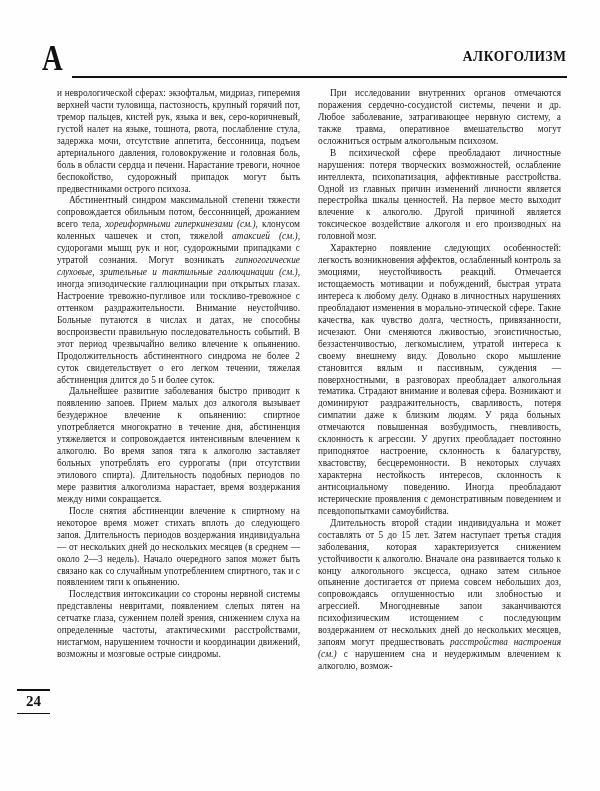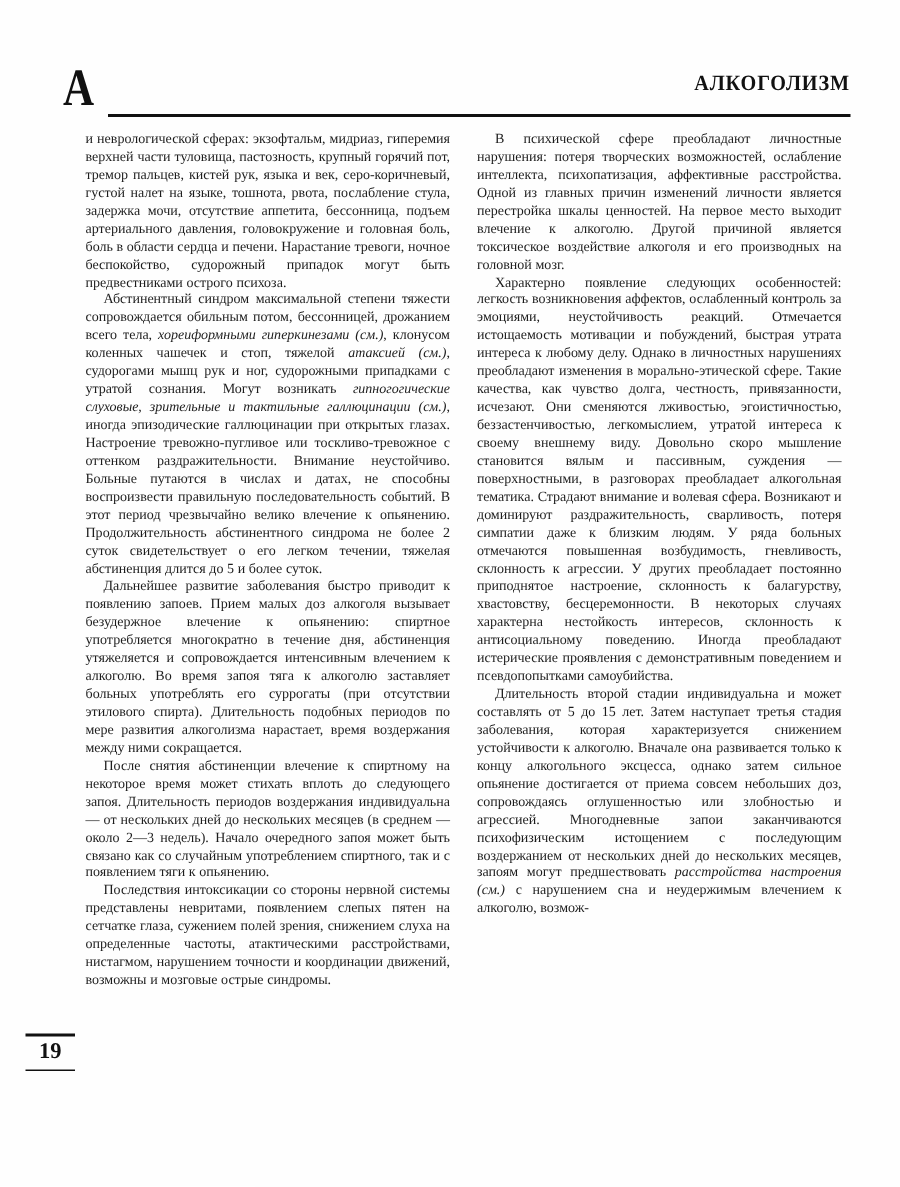--- a/index.html
+++ b/index.html
@@ -125,32 +125,33 @@
 <div class="page">
 
   <div class="runhead">
     <div class="runhead-letter">А</div>
     <div class="runhead-title">АЛКОГОЛИЗМ</div>
     <div class="runhead-rule"></div>
   </div>
 
   <div class="folio">
     <div class="folio-rule"></div>
-    <div class="folio-num">19</div>
+    <div class="folio-num">24</div>
     <div class="folio-rule"></div>
   </div>
 
   <div class="columns">
     <div class="col" id="col-left">
         <p class="noindent"><span>и неврологической сферах: экзофтальм, мидриаз, гиперемия верхней части туловища, пастозность, крупный горячий пот, тремор пальцев, кистей рук, языка и век, серо-коричневый, густой налет на языке, тошнота, рвота, послабление стула, задержка мочи, отсутствие аппетита, бессонница, подъем артериального давления, головокружение и головная боль, боль в области сердца и печени. Нарастание тревоги, ночное беспокойство, судорожный припадок могут быть предвестниками острого психоза.</span></p>
         <p><span>Абстинентный синдром максимальной степени тяжести сопровождается обильным потом, бессонницей, дрожанием всего тела, </span><i>хореиформными гиперкинезами (см.)</i><span>, клонусом коленных чашечек и стоп, тяжелой </span><i>атаксией (см.)</i><span>, судорогами мышц рук и ног, судорожными припадками с утратой сознания. Могут возникать </span><i>гипногогические слуховые, зрительные и тактильные галлюцинации (см.)</i><span>, иногда эпизодические галлюцинации при открытых глазах. Настроение тревожно-пугливое или тоскливо-тревожное с оттенком раздражительности. Внимание неустойчиво. Больные путаются в числах и датах, не способны воспроизвести правильную последовательность событий. В этот период чрезвычайно велико влечение к опьянению. Продолжительность абстинентного синдрома не более 2 суток свидетельствует о его легком течении, тяжелая абстиненция длится до 5 и более суток.</span></p>
         <p><span>Дальнейшее развитие заболевания быстро приводит к появлению запоев. Прием малых доз алкоголя вызывает безудержное влечение к опьянению: спиртное употребляется многократно в течение дня, абстиненция утяжеляется и сопровождается интенсивным влечением к алкоголю. Во время запоя тяга к алкоголю заставляет больных употреблять его суррогаты (при отсутствии этилового спирта). Длительность подобных периодов по мере развития алкоголизма нарастает, время воздержания между ними сокращается.</span></p>
         <p><span>После снятия абстиненции влечение к спиртному на некоторое время может стихать вплоть до следующего запоя. Длительность периодов воздержания индивидуальна — от нескольких дней до нескольких месяцев (в среднем — около 2—3 недель). Начало очередного запоя может быть связано как со случайным употреблением спиртного, так и с появлением тяги к опьянению.</span></p>
         <p><span>Последствия интоксикации со стороны нервной системы представлены невритами, появлением слепых пятен на сетчатке глаза, сужением полей зрения, снижением слуха на определенные частоты, атактическими расстройствами, нистагмом, нарушением точности и координации движений, возможны и мозговые острые синдромы.</span></p>
       </div>
     <div class="col" id="col-right">
+        <p><span>При исследовании внутренних органов отмечаются поражения сердечно-сосудистой системы, печени и др. Любое заболевание, затрагивающее нервную систему, а также травма, оперативное вмешательство могут осложниться острым алкогольным психозом.</span></p>
         <p><span>В психической сфере преобладают личностные нарушения: потеря творческих возможностей, ослабление интеллекта, психопатизация, аффективные расстройства. Одной из главных причин изменений личности является перестройка шкалы ценностей. На первое место выходит влечение к алкоголю. Другой причиной является токсическое воздействие алкоголя и его производных на головной мозг.</span></p>
         <p><span>Характерно появление следующих особенностей: легкость возникновения аффектов, ослабленный контроль за эмоциями, неустойчивость реакций. Отмечается истощаемость мотивации и побуждений, быстрая утрата интереса к любому делу. Однако в личностных нарушениях преобладают изменения в морально-этической сфере. Такие качества, как чувство долга, честность, привязанности, исчезают. Они сменяются лживостью, эгоистичностью, беззастенчивостью, легкомыслием, утратой интереса к своему внешнему виду. Довольно скоро мышление становится вялым и пассивным, суждения — поверхностными, в разговорах преобладает алкогольная тематика. Страдают внимание и волевая сфера. Возникают и доминируют раздражительность, сварливость, потеря симпатии даже к близким людям. У ряда больных отмечаются повышенная возбудимость, гневливость, склонность к агрессии. У других преобладает постоянно приподнятое настроение, склонность к балагурству, хвастовству, бесцеремонности. В некоторых случаях характерна нестойкость интересов, склонность к антисоциальному поведению. Иногда преобладают истерические проявления с демонстративным поведением и псевдопопытками самоубийства.</span></p>
         <p><span>Длительность второй стадии индивидуальна и может составлять от 5 до 15 лет. Затем наступает третья стадия заболевания, которая характеризуется снижением устойчивости к алкоголю. Вначале она развивается только к концу алкогольного эксцесса, однако затем сильное опьянение достигается от приема совсем небольших доз, сопровождаясь оглушенностью или злобностью и агрессией. Многодневные запои заканчиваются психофизическим истощением с последующим воздержанием от нескольких дней до нескольких месяцев, запоям могут предшествовать </span><i>расстройства настроения (см.)</i><span> с нарушением сна и неудержимым влечением к алкоголю, возмож-</span></p>
       </div>
   </div>
 
 </div>
 
 </body></html>

